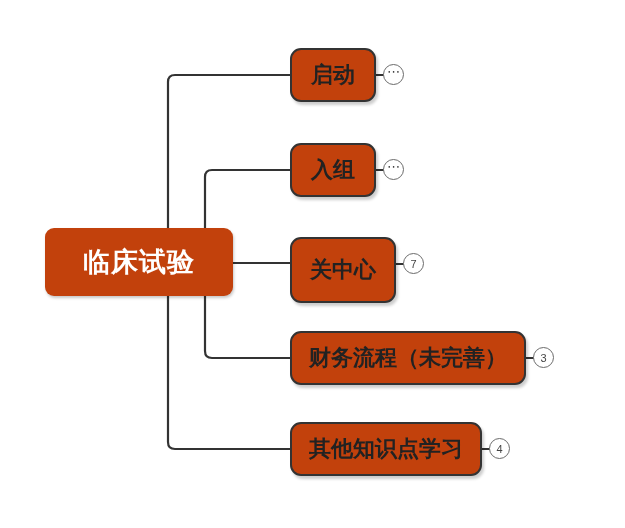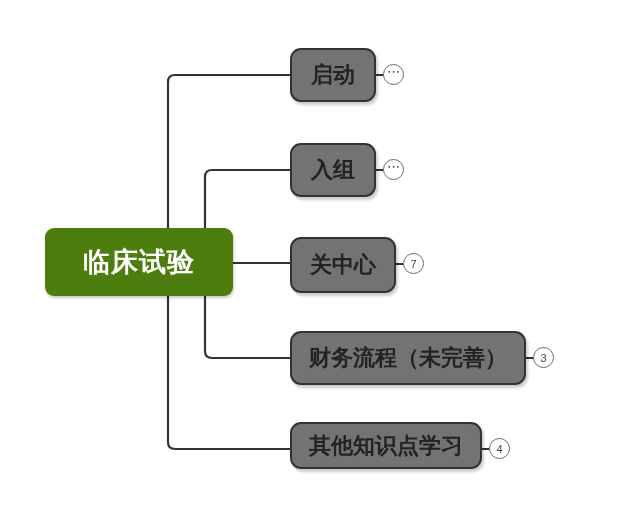--- a/index.html
+++ b/index.html
@@ -27,31 +27,31 @@
   }
   .node {
     position: absolute;
     box-sizing: border-box;
     display: flex;
     align-items: center;
     justify-content: center;
     white-space: nowrap;
   }
   .node-root {
-    background: #4d7c0f;
+    background: #c2410c;
     border-radius: 9px;
     color: #ffffff;
     font-size: 27px;
     font-weight: bold;
     letter-spacing: 1px;
     box-shadow: 1px 2px 3px rgba(0,0,0,0.22);
     z-index: 5;
   }
   .node-branch {
-    background: #737373;
+    background: #c2410c;
     border: 2px solid #333333;
     border-radius: 11px;
     color: #222222;
     font-size: 22px;
     font-weight: bold;
     box-shadow: 2px 3px 3px rgba(0,0,0,0.20);
     z-index: 4;
   }
   .node-branch .node-label {
     padding: 0 14px;
@@ -110,37 +110,37 @@
   </div>
 
   <div class="node node-branch" style="left:290px; top:143px; width:86px; height:54px;text-align:right;">
     <span class="node-label">入组</span>
   </div>
   <div class="badge-stub" style="left:376px; top:169px;"></div>
   <div class="badge ellipsis" style="left:383px; top:159px;">
     <span>⋯</span>
   </div>
 
-  <div class="node node-branch" style="left:290px; top:237px; width:106px; height:56px;">
+  <div class="node node-branch" style="left:290px; top:237px; width:106px; height:66px;">
     <span class="node-label">关中心</span>
   </div>
   <div class="badge-stub" style="left:396px; top:263px;"></div>
   <div class="badge" style="left:403px; top:253px;">
     <span>7</span>
   </div>
 
   <div class="node node-branch" style="left:290px; top:331px; width:236px; height:54px;text-align:center;">
     <span class="node-label">财务流程（未完善）</span>
   </div>
   <div class="badge-stub" style="left:526px; top:357px;"></div>
   <div class="badge" style="left:533px; top:347px;">
     <span>3</span>
   </div>
 
-  <div class="node node-branch" style="left:290px; top:422px; width:192px; height:47px;align-items:center;">
+  <div class="node node-branch" style="left:290px; top:422px; width:192px; height:54px;align-items:center;">
     <span class="node-label">其他知识点学习</span>
   </div>
   <div class="badge-stub" style="left:482px; top:448px;"></div>
   <div class="badge" style="left:489px; top:438px;">
     <span>4</span>
   </div>
 
 </div>
 
 </body></html>

